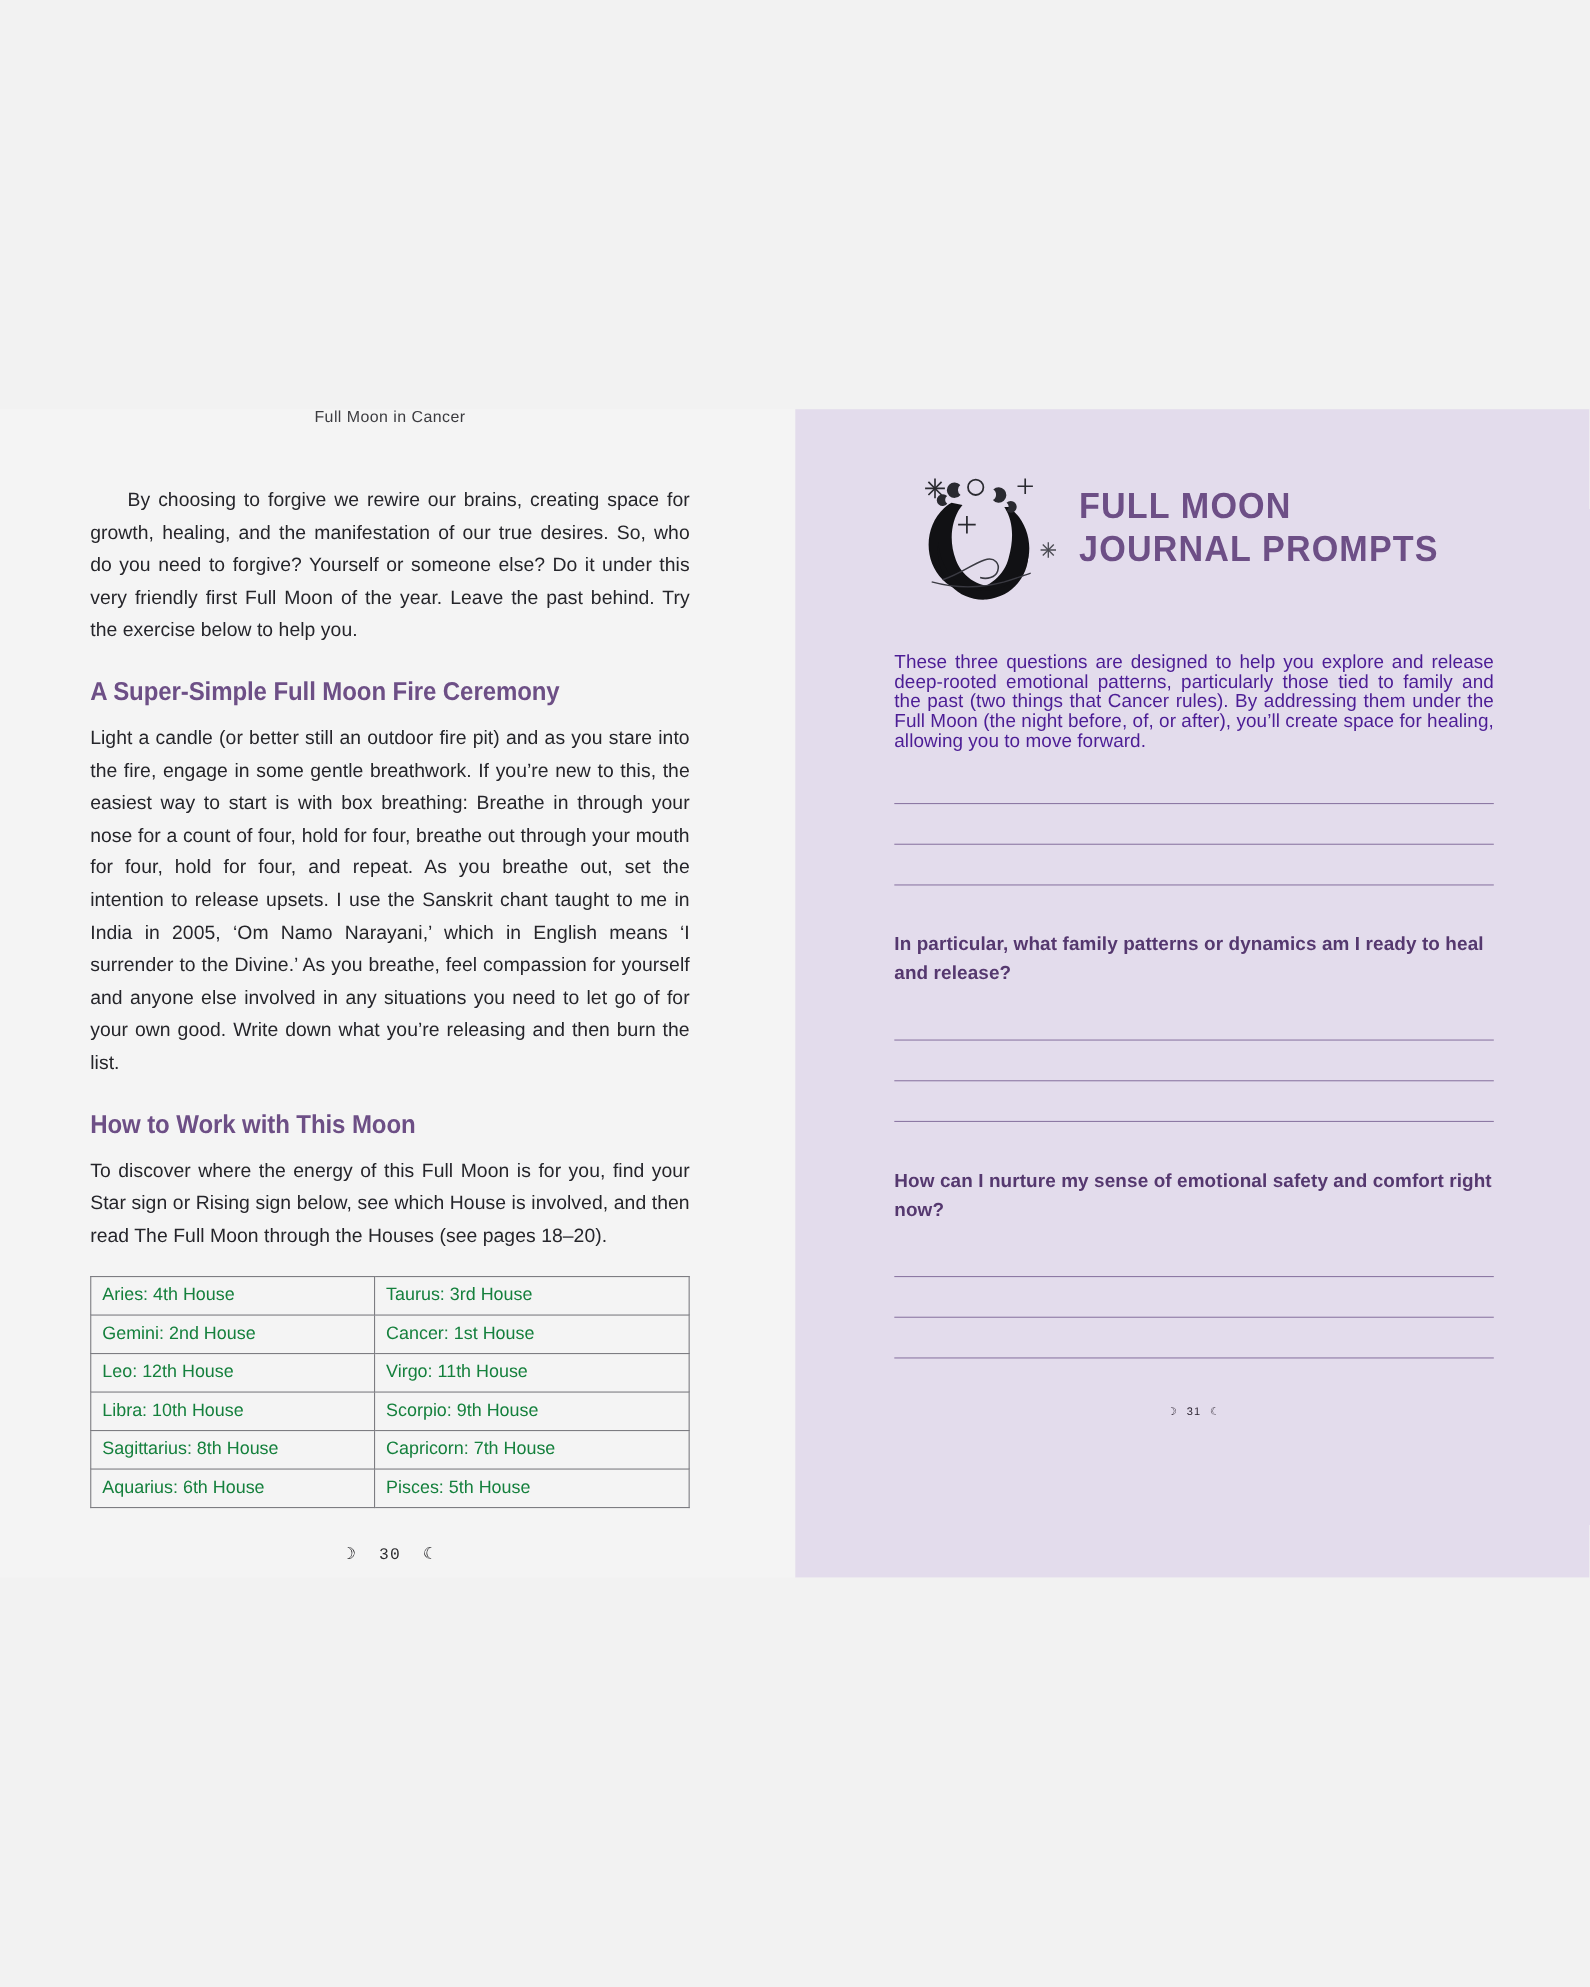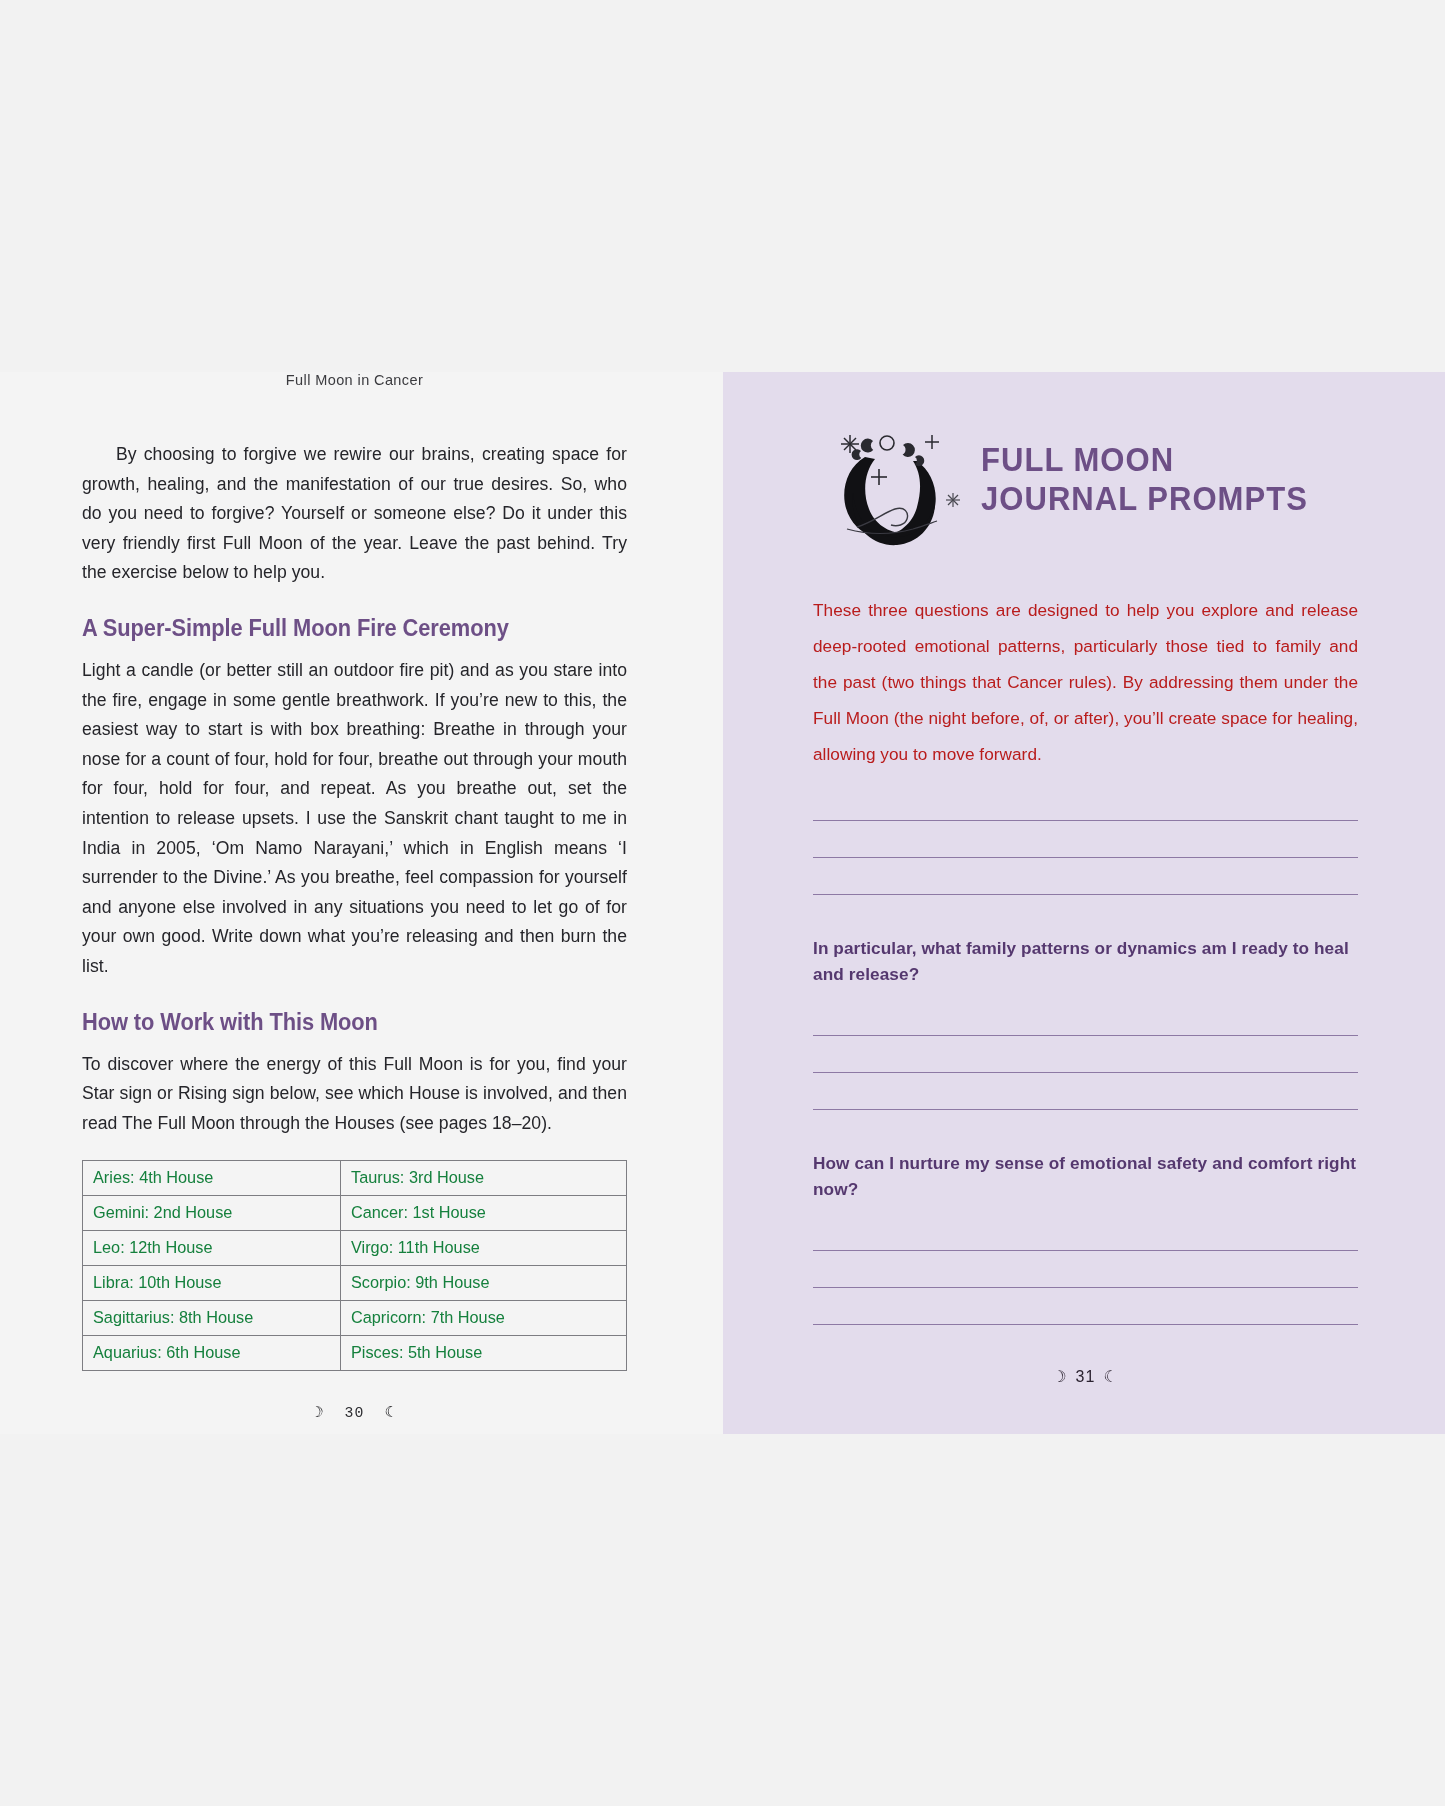--- a/index.html
+++ b/index.html
@@ -135,22 +135,22 @@
     line-height: 39px;
     letter-spacing: 1.1px;
     margin-left: 18px;
     transform: scaleX(0.94);
     transform-origin: left center;
   }
   .rp-title .l2 { display: block; }
 
   .rp-intro {
     font-size: 17.2px;
-    line-height: 36px;
-    color: #b91c1c;
+    line-height: 18px;
+    color: #4c1d95;
     text-align: justify;
     margin: 38px 0 0 0;
     letter-spacing: 0.05px;
   }
 
   .prompt-q {
     font-size: 17.2px;
     line-height: 26px;
     font-weight: bold;
     color: #55386f;
@@ -159,21 +159,21 @@
   }
   .rule-set { margin-top: 12px; }
   .rule {
     height: 36px;
     border-bottom: 1.2px solid #8d79a4;
   }
 
   .folio-right {
     margin-top: 42px;
     text-align: center;
-    font-size: 16px;
+    font-size: 10px;
     color: #2b2330;
     letter-spacing: 1px;
   }
   .folio-right .num { margin: 0 8px; }
 </style>
 </head>
 <body>
 
 <div id="spread">
 

